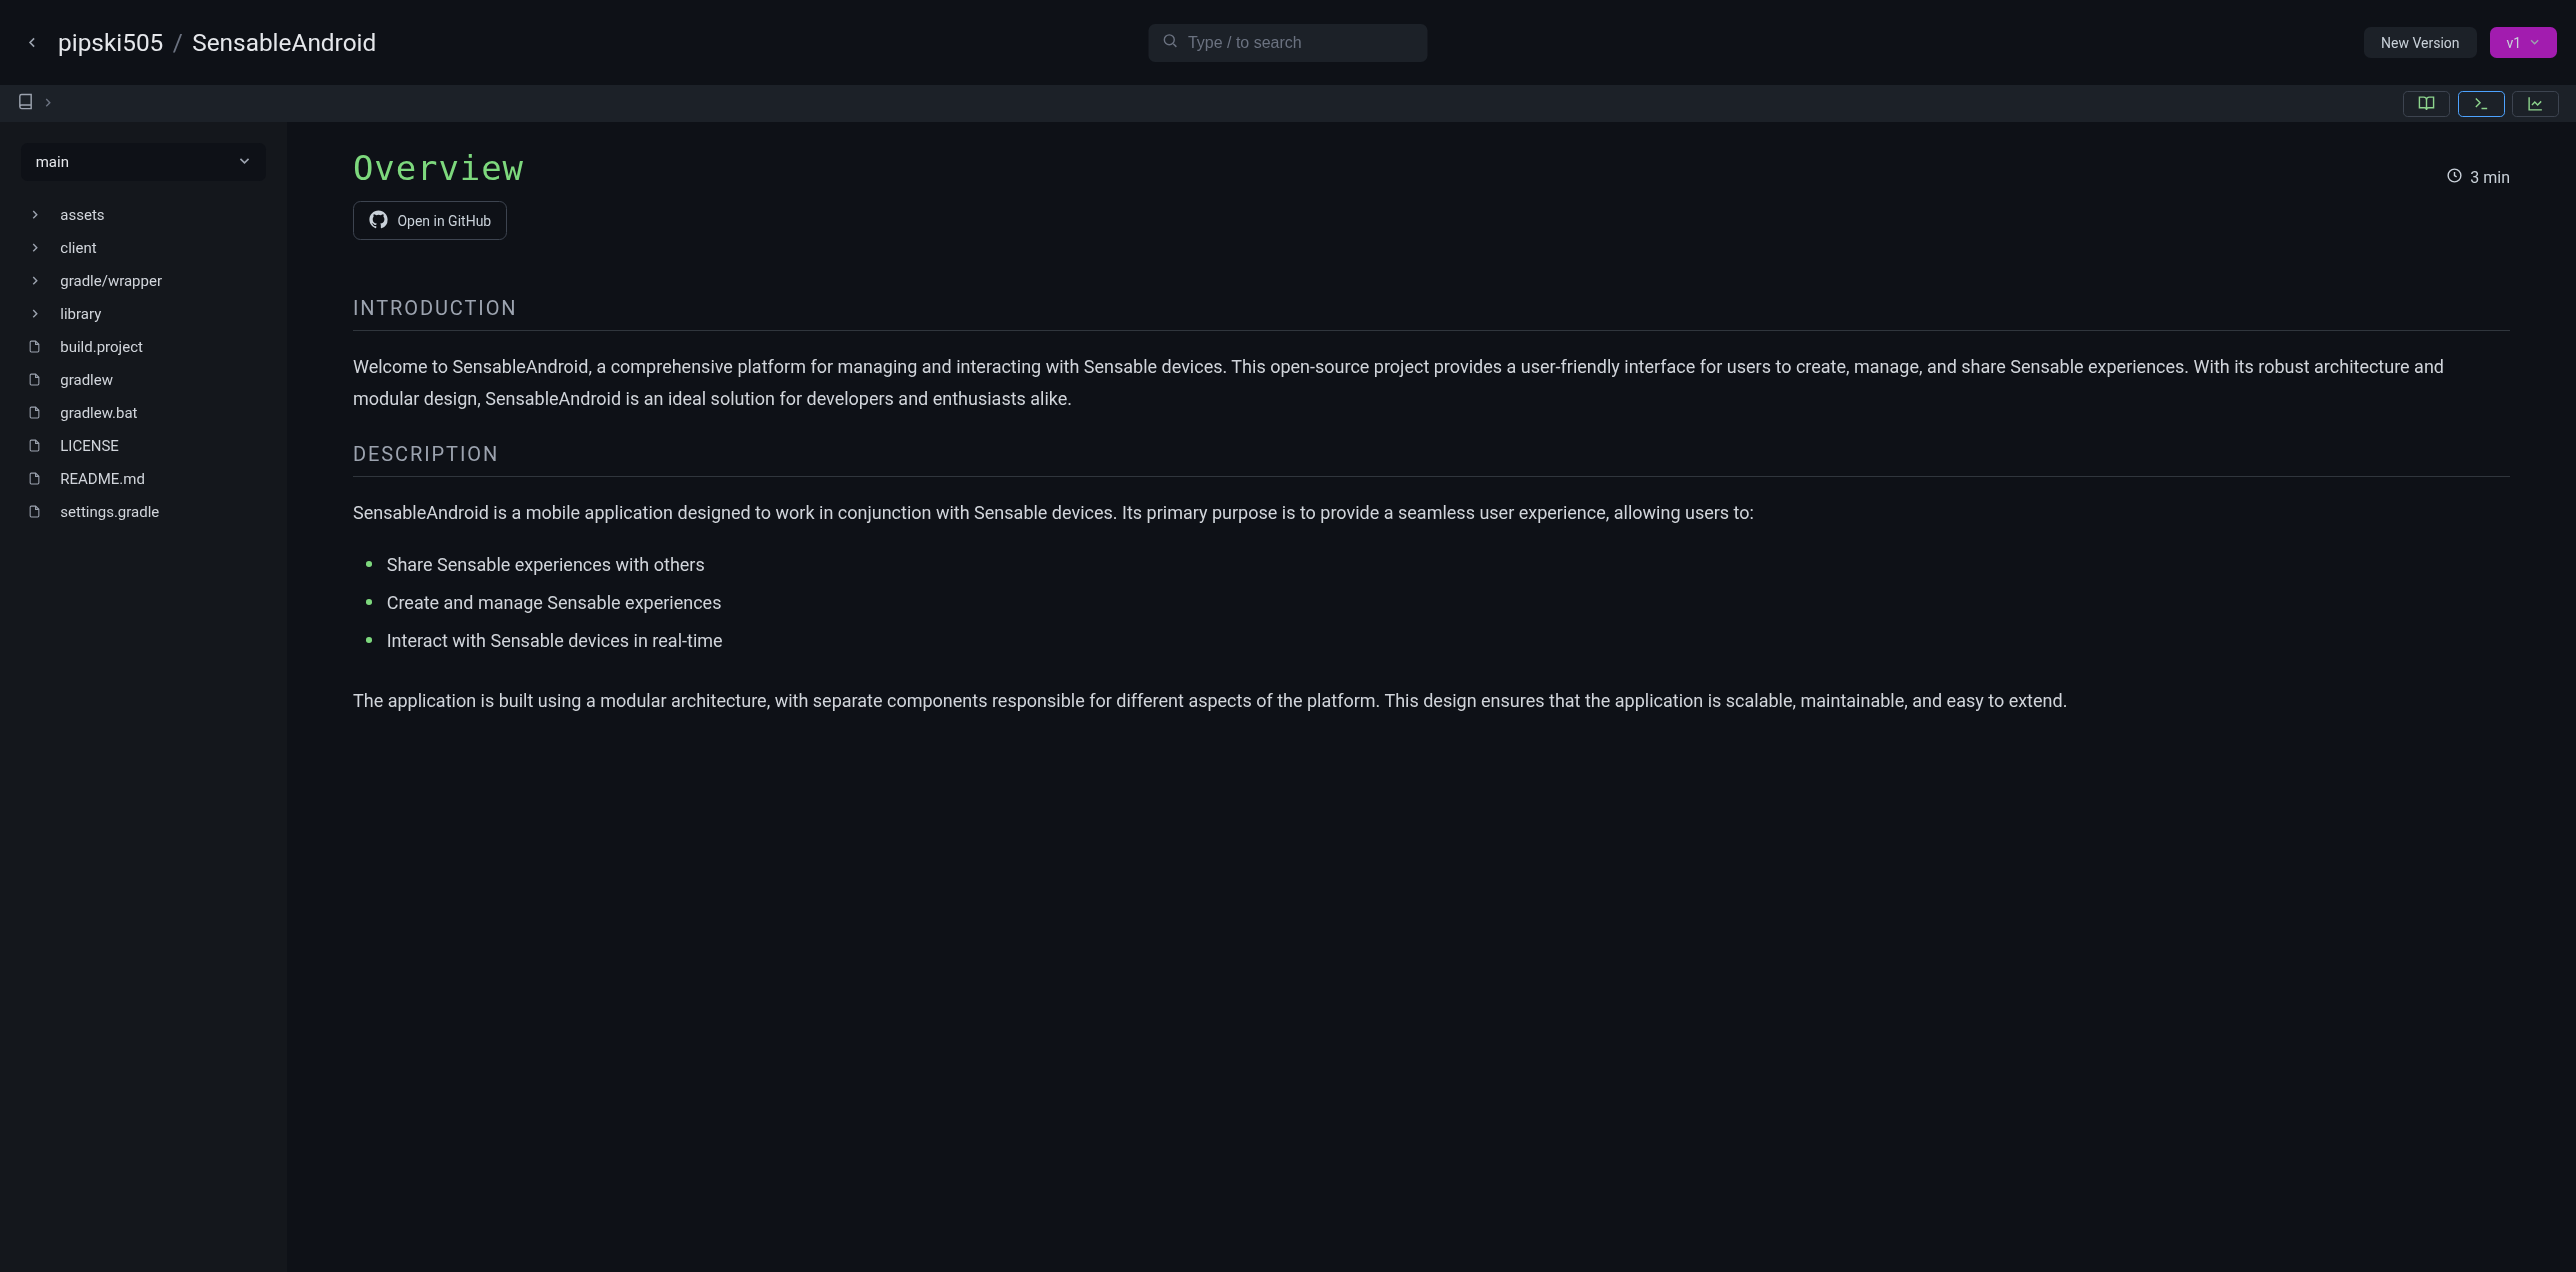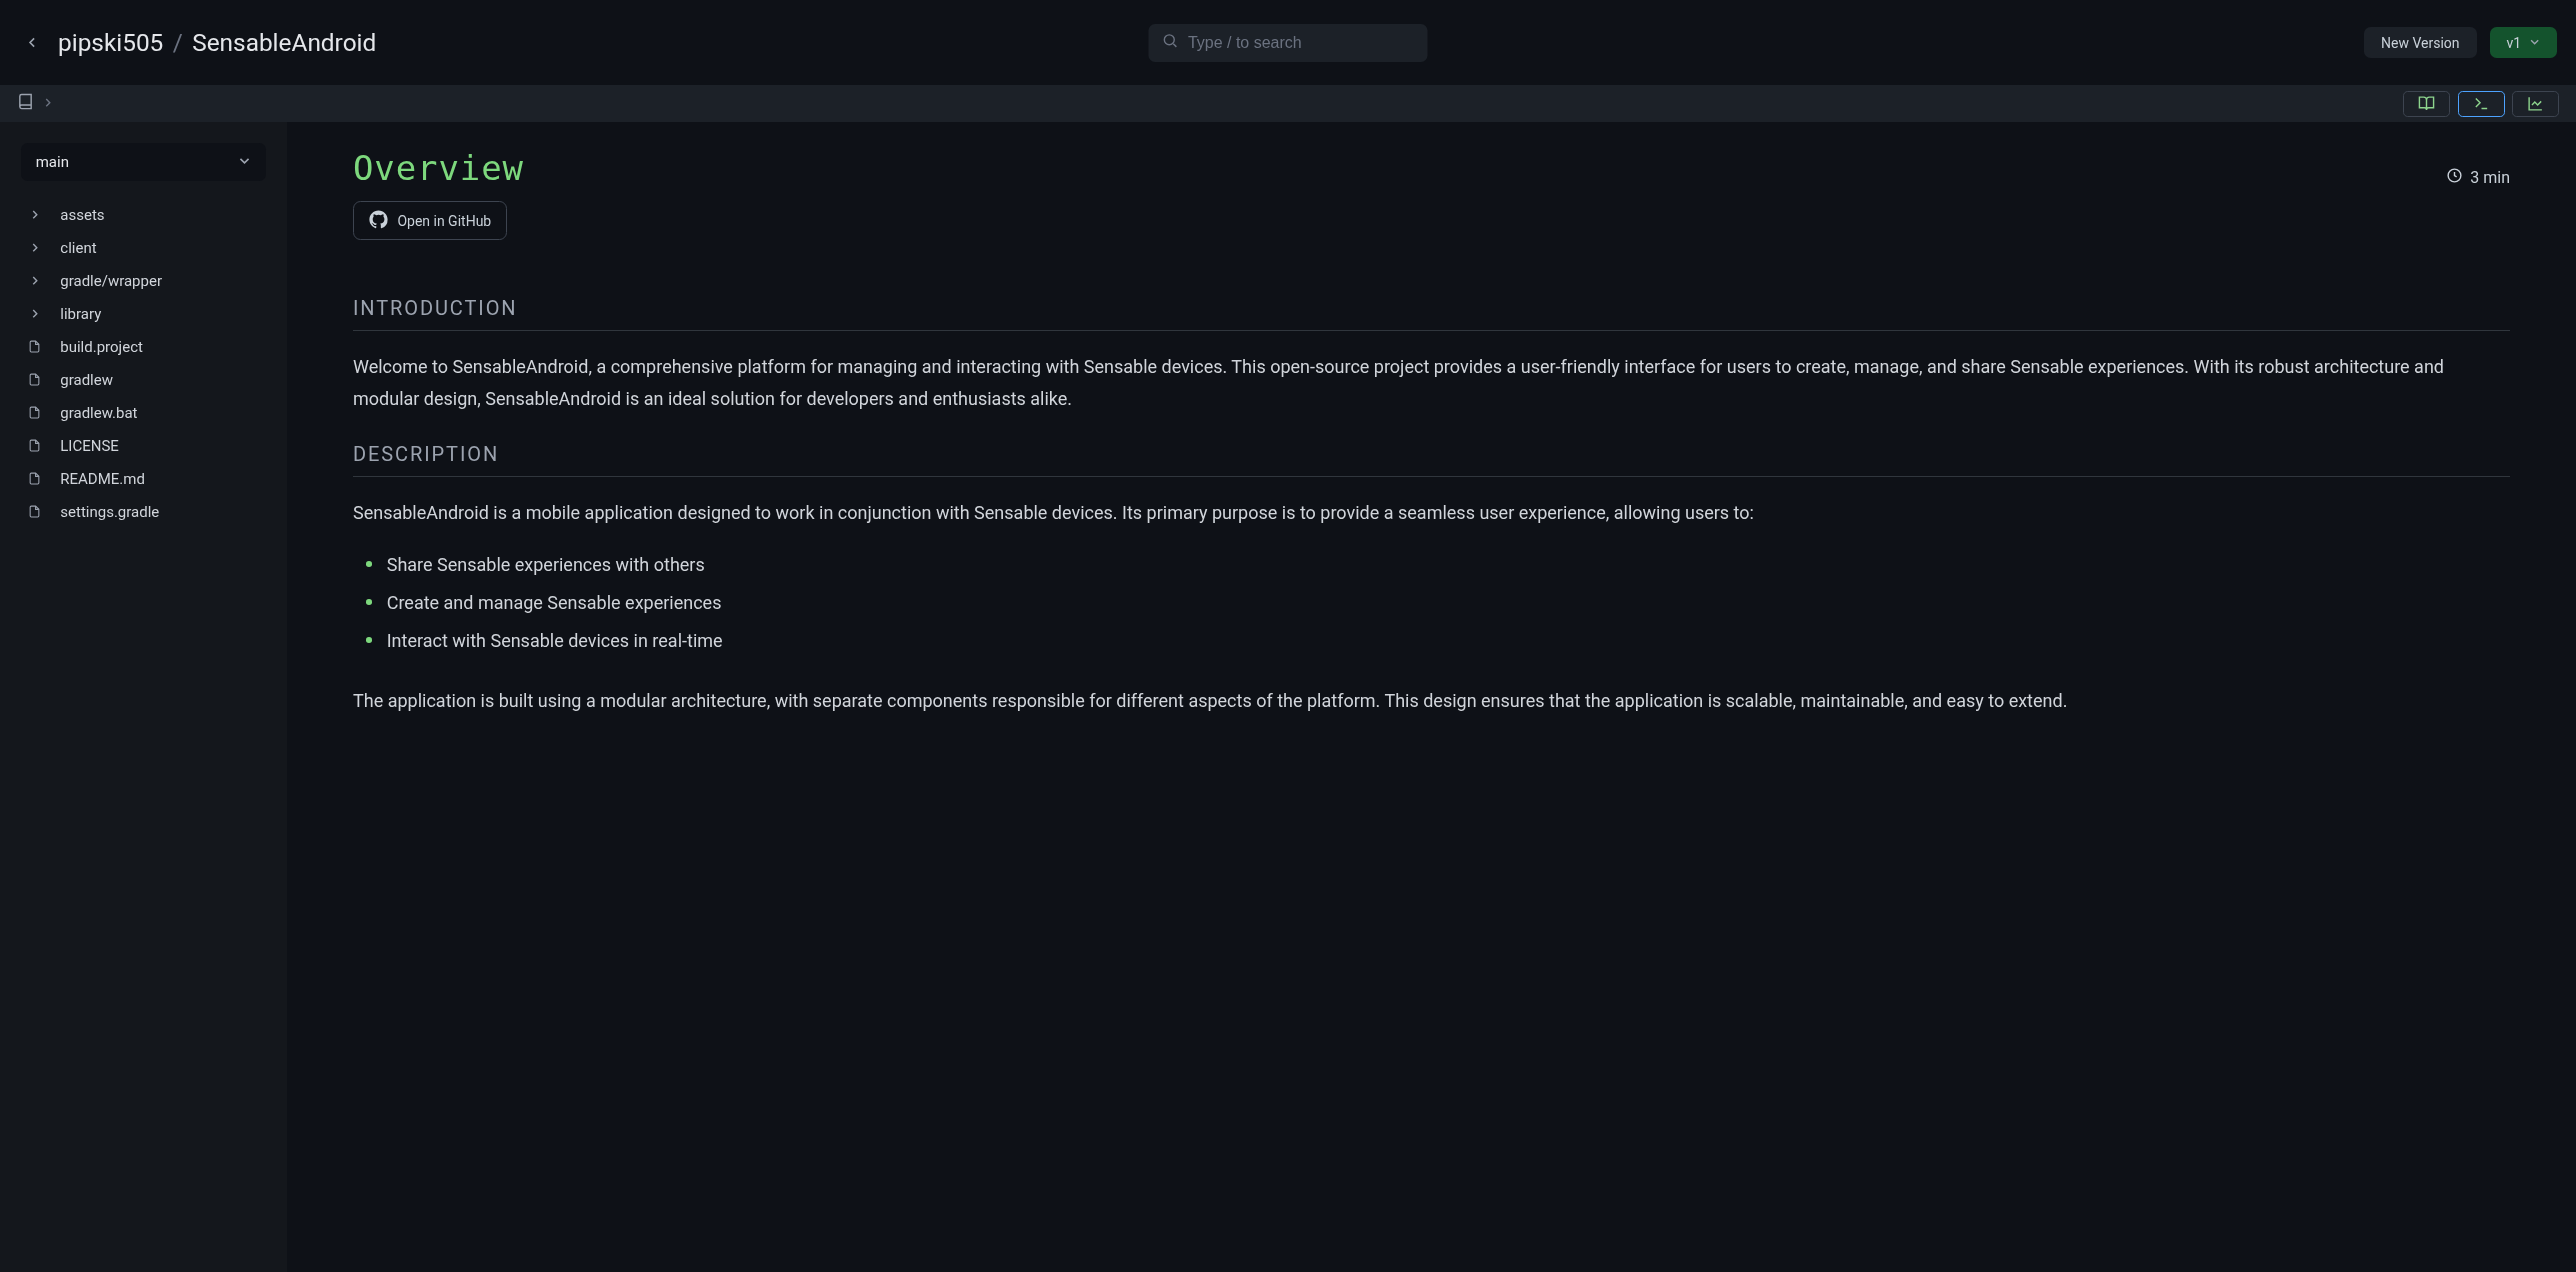--- a/index.html
+++ b/index.html
@@ -53,21 +53,21 @@
 }
 .btn-pill {
   background: #1c2128;
   color: #c9d1d9;
   border-radius: 6.6px;
   padding: 7.5px 17px;
   font-size: 14px;
   display: flex; align-items: center; gap: 7.5px;
   cursor: pointer;
 }
-.btn-pill.dark { background: #14532d; }
+.btn-pill.dark { background: #a21caf; }
 .chev-down { color: #9ca3af; }
 
 .subbar {
   height: 37px;
   background: #1c2128;
   display: flex; align-items: center;
   padding: 0 17px;
   justify-content: space-between;
 }
 .subbar-left { display: flex; align-items: center; gap: 7.5px; color: #9ca3af; }

